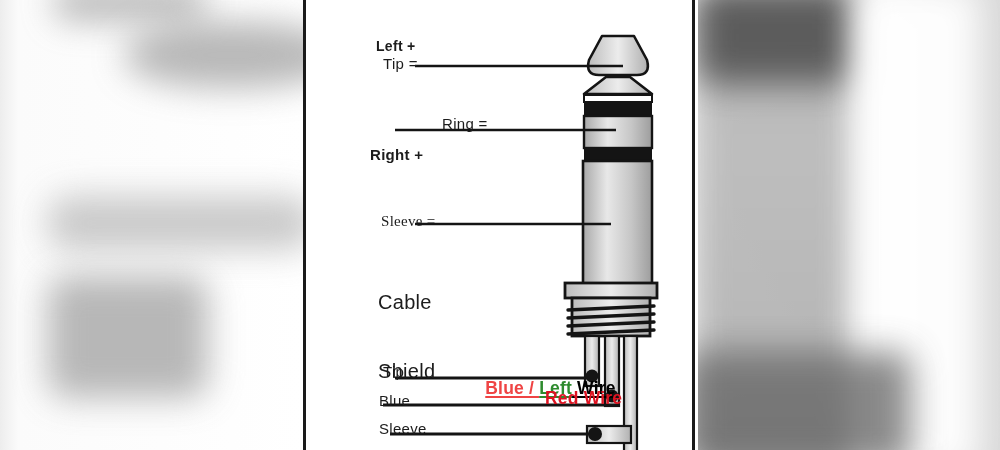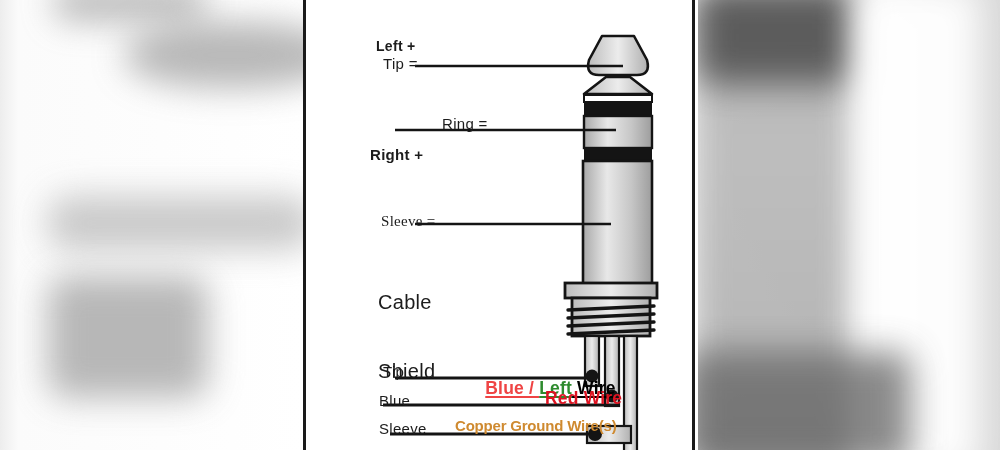--- a/index.html
+++ b/index.html
@@ -123,15 +123,14 @@
   </div>
 
   <div class="lbl lbl-plain" style="left:29px;top:363px;">Tip</div>
   <div class="lbl lbl-plain" style="left:25px;top:392px;">Blue</div>
   <div class="lbl lbl-plain" style="left:25px;top:420px;">Sleeve</div>
 
   <div class="lbl lbl-wire underlined" style="left:111px;top:357px;font-size:17.5px;">
     <span style="color: #ef4444;">Blue / </span><span style="color: rgb(46, 139, 46);">Left</span><span style="color: #000000;"> Wire</span>
   </div>
   <div class="lbl lbl-wire" style="left: 191px; top: 388px; font-size: 17.5px; color: rgb(221, 20, 34);">Red Wire</div>
-  <div class="lbl lbl-wire" style="left: 101px; top: 417px; font-size: 15px; letter-spacing: -0.2px; color: rgb(207, 138, 48);">Copper Ground Wire(s)</div>
 
 </div>
 
 </body></html>

